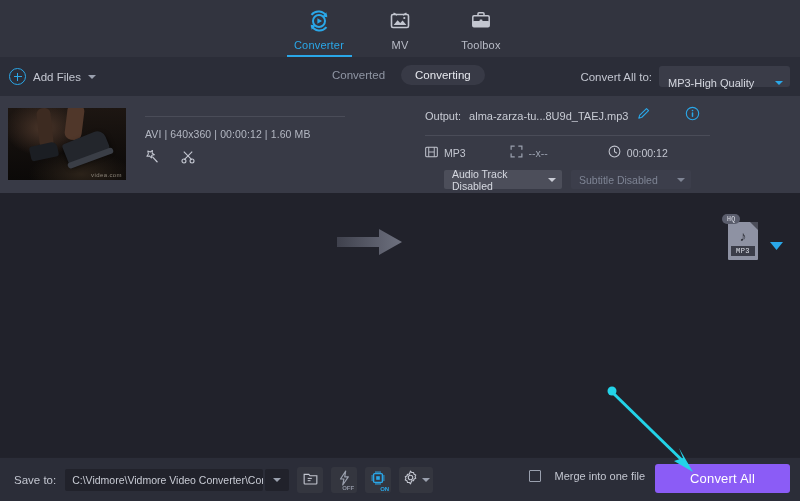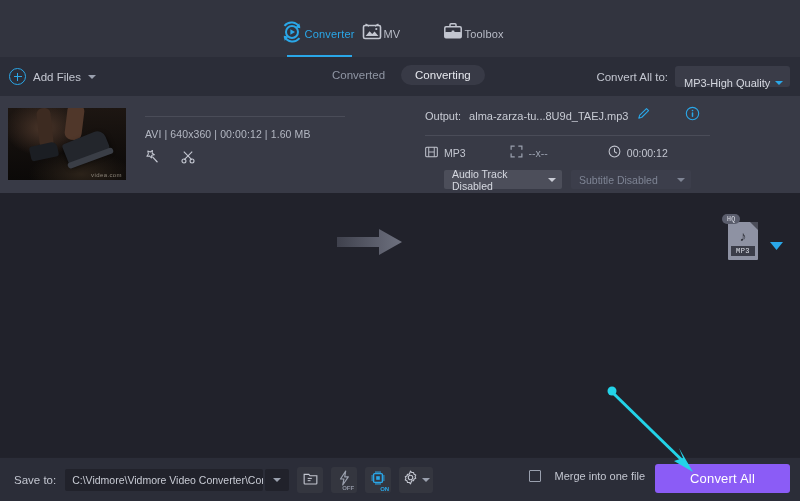--- a/index.html
+++ b/index.html
@@ -14,21 +14,21 @@
 
   
   .topnav {
     position:absolute; top:0; left:0; width:800px; height:57px;
     background:#32343f;
     display:flex; align-items:flex-start; justify-content:center;
     gap:0px;
   }
   .navitem {
     width:81px; height:57px;
-    display:flex; flex-direction:row; align-items:center; justify-content:flex-start;
+    display:flex; flex-direction:column; align-items:center; justify-content:flex-start;
     padding-top:7px; cursor:pointer; position:relative;
   }
   .navitem .ico { height:28px; display:flex; align-items:center; justify-content:center; }
   .navitem .lbl { font-size:11px; color:#b9bcc7; margin-top:4px; letter-spacing:.2px; }
   .navitem.active .lbl { color:#2aa7e8; }
   .navitem.active:after {
     content:""; position:absolute; bottom:0; left:8px; right:8px; height:2px; background:#2aa7e8;
   }
 
   
@@ -52,21 +52,21 @@
            border-top:4px solid #9aa0ae; }
   .caret.blue { border-top-color:#2aa7e8; }
 
   .segwrap { position:absolute; left:318px; top:8px; display:flex; align-items:center; gap:2px; }
   .seg { font-size:11.5px; padding:4px 14px; border-radius:11px; color:#9096a4; cursor:pointer; }
   .seg.active { background:#383a46; color:#e6e8ee; }
 
   .convertall { position:absolute; right:10px; top:9px; display:flex; align-items:center; gap:7px; }
   .convertall .ca-lbl { font-size:11.5px; color:#c3c6d0; }
   .ca-select {
-    background:#3a3c48; border-radius:3px; height:21px; width:115px;
+    background:#3a3c48; border-radius:3px; height:21px; width:131px;
     display:flex; align-items:center; justify-content:space-between;
     padding:12px 7px 0 9px; cursor:pointer;
   }
   .ca-select span { font-size:11px; color:#d4d7df; }
 
   
   .listarea {
     position:absolute; top:96px; left:0; width:800px; height:361px;
     background:#21222b;
   }

